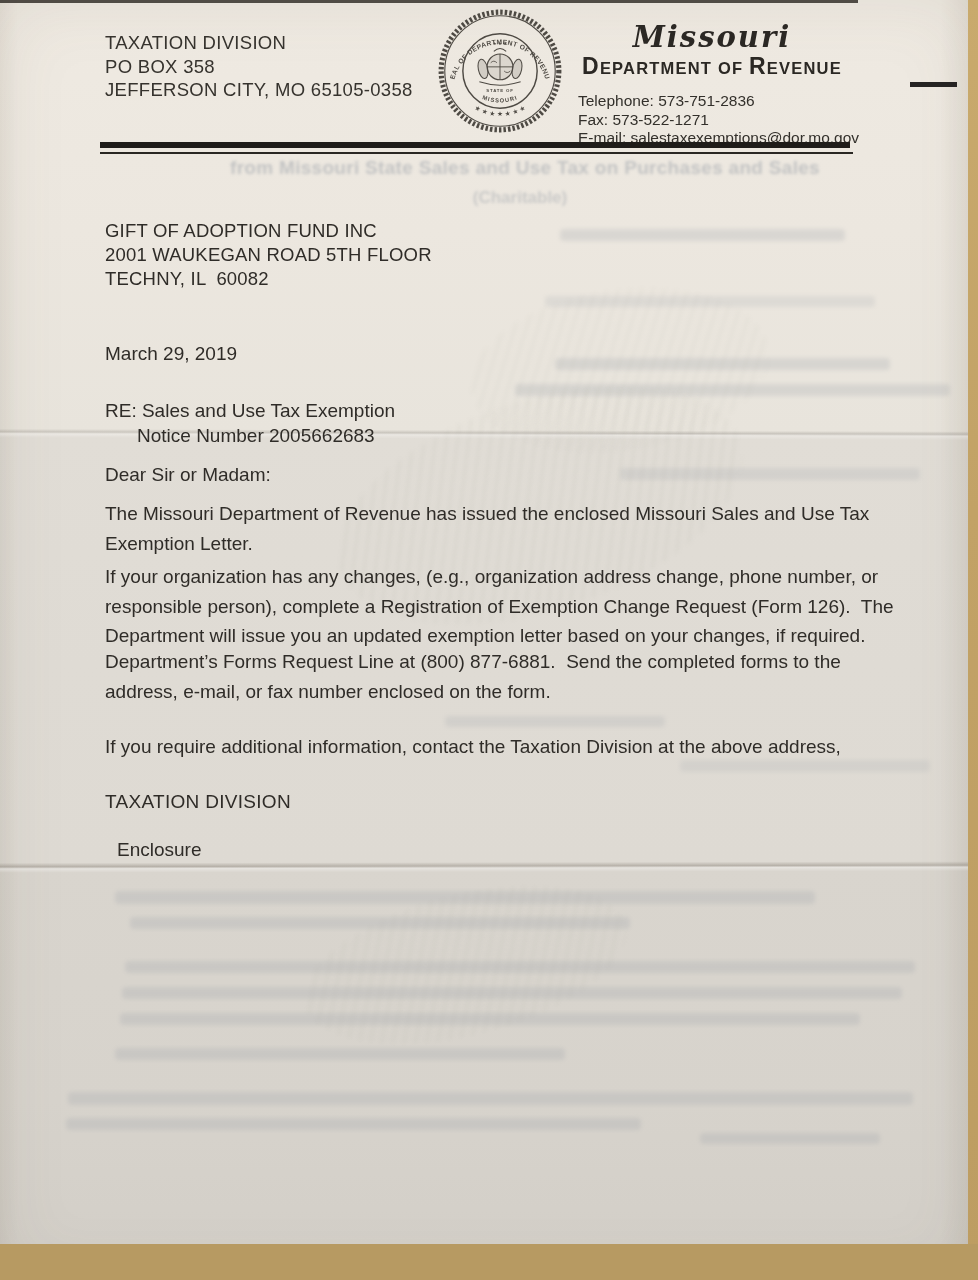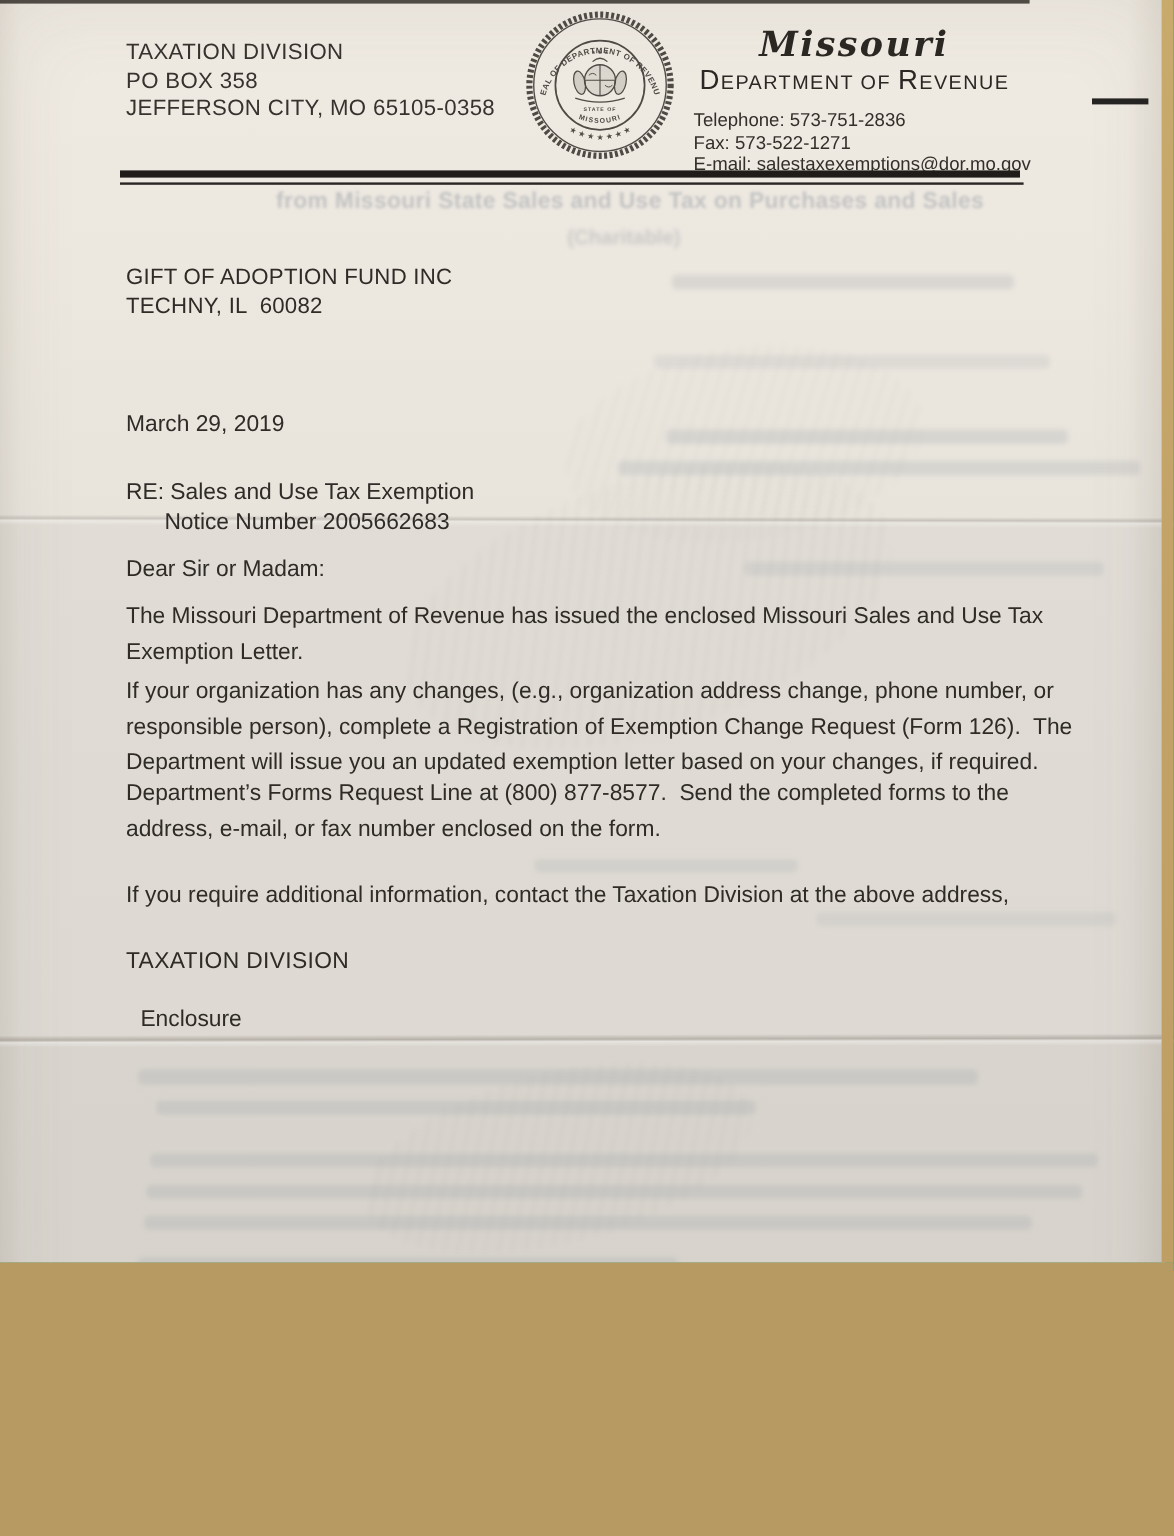--- a/index.html
+++ b/index.html
@@ -1,20 +1,20 @@
 <!DOCTYPE html>
 <html><head>
 <meta charset="utf-8">
 <style>
   * { margin:0; padding:0; box-sizing:border-box; }
   html,body { background:#b79a62; }
   .photo {
-    position:relative; width:978px; height:1052px; overflow:hidden;
+    position:relative; width:978px; height:1244px; overflow:hidden;
     font-family:"Liberation Sans", sans-serif; color:#2f2c28;
-    background:#14b8a6;
+    background:#7dd3fc;
   }
   .paper {
     position:absolute; left:0; top:0; width:971px; height:1280px;
     background:
       linear-gradient(90deg, rgba(120,108,90,0.07) 0, rgba(120,108,90,0) 18px, rgba(120,108,90,0) 940px, rgba(120,108,90,0.10) 100%),
       linear-gradient(180deg, #efeae2 0%, #ece7df 18%, #e8e4dc 33.7%, #e1ddd6 34.1%, #dfdbd4 52%, #dedad3 67.4%, #d9d5ce 67.8%, #d7d3cc 86%, #d2cec7 100%);
     box-shadow: inset 0 0 70px rgba(95,85,65,0.10);
   }
   .desk-strip {
     position:absolute; right:0; top:0; width:10px; height:1280px;
@@ -24,21 +24,21 @@
   .bottom-edge { position:absolute; left:0; top:1276px; width:978px; height:4px; background:linear-gradient(90deg,#6b6258 0%, #7a7166 55%, #4e463d 80%, #5a5248 100%); opacity:.8; }
 
   .abs { position:absolute; }
   .line { white-space:pre; }
 
   
   .sender { left:105px; top:31px; font-size:18.5px; line-height:23.5px; letter-spacing:.3px; color:#36332e; font-weight:500; }
   .seal-wrap { left:436px; top:7px; width:128px; height:128px; filter:blur(.3px); opacity:.95; }
   .agency { left:578px; top:22px; width:268px; text-align:center; color:#2b2824; }
   .script-name { font-family:"DejaVu Serif", serif; font-style:italic; font-weight:700; font-size:29px; letter-spacing:2px; line-height:30px; }
-  .caps-name { margin-top:1px; font-weight:400; letter-spacing:1.2px; white-space:nowrap; }
+  .caps-name { margin-top:1px; font-weight:700; letter-spacing:1.2px; white-space:nowrap; }
   .caps-name .big { font-size:23px; }
   .caps-name .small { font-size:16.5px; }
   .contact { left:578px; top:92px; font-size:15.5px; line-height:18.5px; color:#33302b; }
   .dash-mark { left:910px; top:82px; width:47px; height:5px; background:#262423; }
   .rule-thick { left:100px; top:142px; width:750px; height:6px; background:#1f1c19; }
   .rule-thin  { left:100px; top:152px; width:753px; height:2px; background:#2a2723; }
 
   
   .recipient { left:105px; top:219px; font-size:18.5px; line-height:24px; letter-spacing:.2px; }
   .date-line { left:105px; top:343px; font-size:19px; }
@@ -143,20 +143,21 @@
     <div class="line">Fax: 573-522-1271</div>
     <div class="line">E-mail: salestaxexemptions@dor.mo.gov</div>
   </div>
 
   <div class="abs dash-mark"></div>
   <div class="abs rule-thick"></div>
   <div class="abs rule-thin"></div>
 
   <div class="abs recipient">
     <div class="line">GIFT OF ADOPTION FUND INC</div>
+    <div class="line">2001 WAUKEGAN ROAD 5TH FLOOR</div>
     <div class="line">TECHNY, IL  60082</div>
   </div>
 
   <div class="abs date-line line">March 29, 2019</div>
 
   <div class="abs subject">
     <div class="line">RE: Sales and Use Tax Exemption</div>
     <div class="line indent">Notice Number 2005662683</div>
   </div>
 
@@ -165,21 +166,21 @@
   <div class="abs para p1">
     <div class="line">The Missouri Department of Revenue has issued the enclosed Missouri Sales and Use Tax</div>
     <div class="line">Exemption Letter.</div>
   </div>
   <div class="abs para p2">
     <div class="line">If your organization has any changes, (e.g., organization address change, phone number, or</div>
     <div class="line">responsible person), complete a Registration of Exemption Change Request (Form 126).  The</div>
     <div class="line">Department will issue you an updated exemption letter based on your changes, if required.</div>
   </div>
   <div class="abs para p3">
-    <div class="line">Department’s Forms Request Line at (800) 877-8577.  Send the completed forms to the</div>
+    <div class="line">Department’s Forms Request Line at (800) 877-6881.  Send the completed forms to the</div>
     <div class="line">address, e-mail, or fax number enclosed on the form.</div>
   </div>
   <div class="abs para p4">
     <div class="line">If you require additional information, contact the Taxation Division at the above address,</div>
   </div>
 
   <div class="abs signoff line">TAXATION DIVISION</div>
   <div class="abs enclosure line">Enclosure</div>
 
   <div class="top-edge"></div>

